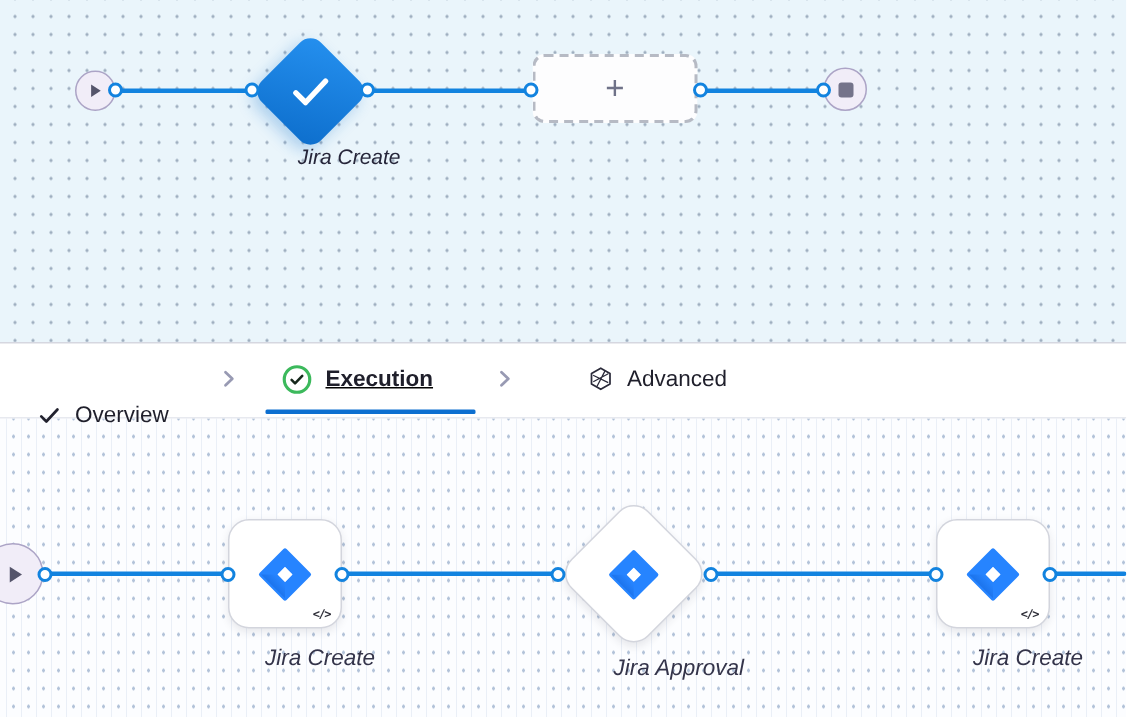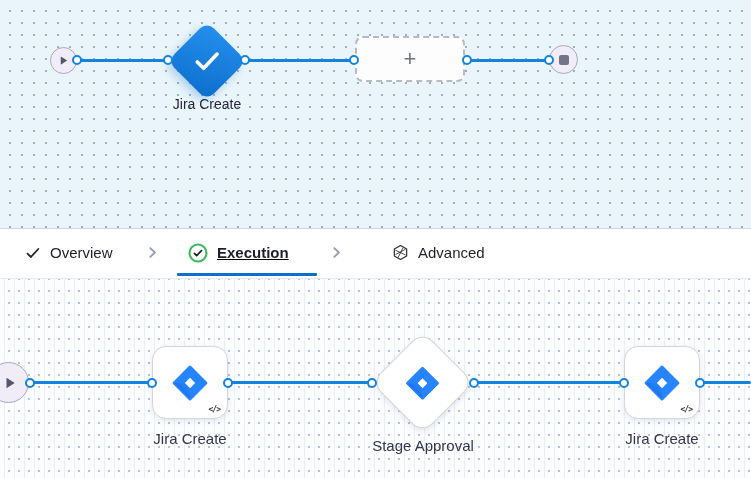--- a/index.html
+++ b/index.html
@@ -50,21 +50,21 @@
 
   
   .add-stage {
     position:absolute; left:355px; top:36px; width:110px; height:46px;
     background:#fdfdfe; border:2px dashed #b6bac4; border-radius:8px;
     display:flex; align-items:center; justify-content:center; z-index:4; cursor:pointer;
   }
   .add-stage .plus { font-size:22px; font-weight:300; color:#6f7288; line-height:1; }
 
   .node-label {
-    position:absolute; text-align:center; font-size:14px; color:#26263a; z-index:6;
+    position:absolute; text-align:right; font-size:14px; color:#26263a; z-index:6;font-style:italic;
   }
   .node-label.bottom { font-size:15px; color:#34344a; }
 
   
   .tab-bar {
     position:absolute; left:0; top:228px; width:751px; height:50px;
     background:#fff; border-top:1px solid #d6d7e0; z-index:10;
   }
   .tab {
     position:absolute; top:0; height:47px; display:flex; align-items:center; gap:9px; cursor:pointer;
@@ -143,21 +143,21 @@
     <div class="dot" style="left:72px;  top:55px;"></div>
     <div class="dot" style="left:163px; top:55px;"></div>
     <div class="dot" style="left:240px; top:55px;"></div>
     <div class="dot" style="left:349px; top:55px;"></div>
     <div class="dot" style="left:462px; top:55px;"></div>
     <div class="dot" style="left:544px; top:55px;"></div>
   </div>
 
   <div class="tab-bar">
 
-    <div class="tab" style="left:25px;">
+    <div class="tab" style="left:25px;margin-top:24px;">
       <svg width="16" height="16" viewBox="0 0 16 16">
         <path d="M2.5 8.6l3.4 3.4 7.4-8" stroke="#22222e" stroke-width="1.8" fill="none" stroke-linecap="round" stroke-linejoin="round"></path>
       </svg>
       <span class="label">Overview</span>
     </div>
 
     <span class="tab-sep" style="left:146px;">
       <svg width="13" height="13" viewBox="0 0 12 12">
         <path d="M4 2l4.2 4L4 10" stroke="#989ab3" stroke-width="1.7" fill="none" stroke-linecap="round" stroke-linejoin="round"></path>
       </svg>
@@ -213,21 +213,21 @@
 
     <div class="step-diamond">
       <span class="inner">
         <svg width="34" height="34" viewBox="0 0 24 24">
           <path fill="#2684FF" d="M23.3 11.3L12.7.7a1 1 0 0 0-1.4 0L.7 11.3a1 1 0 0 0 0 1.4l10.6 10.6a1 1 0 0 0 1.4 0l10.6-10.6a1 1 0 0 0 0-1.4zM12 15.3L8.7 12 12 8.7l3.3 3.3z"></path>
           <path fill="url(#jgrad)" d="M12 15.3L8.7 12H1.4L12 22.6z"></path>
           <path fill="#fff" d="M12 8.7L15.3 12 12 15.3 8.7 12z"></path>
         </svg>
       </span>
     </div>
-    <div class="node-label bottom" style="left:350px; top:158px; width:146px;">Stage Approval</div>
+    <div class="node-label bottom" style="left:350px; top:158px; width:146px;">Jira Approval</div>
 
     <div class="step-box" style="left:624px; top:67px;">
       <svg width="36" height="36" viewBox="0 0 24 24">
         <path fill="#2684FF" d="M23.3 11.3L12.7.7a1 1 0 0 0-1.4 0L.7 11.3a1 1 0 0 0 0 1.4l10.6 10.6a1 1 0 0 0 1.4 0l10.6-10.6a1 1 0 0 0 0-1.4zM12 15.3L8.7 12 12 8.7l3.3 3.3z"></path>
         <path fill="url(#jgrad)" d="M12 15.3L8.7 12H1.4L12 22.6z"></path>
         <path fill="#fff" d="M12 8.7L15.3 12 12 15.3 8.7 12z"></path>
       </svg>
       <span class="code-badge">&lt;/&gt;</span>
     </div>
     <div class="node-label bottom" style="left:602px; top:151px; width:120px;">Jira Create</div>

